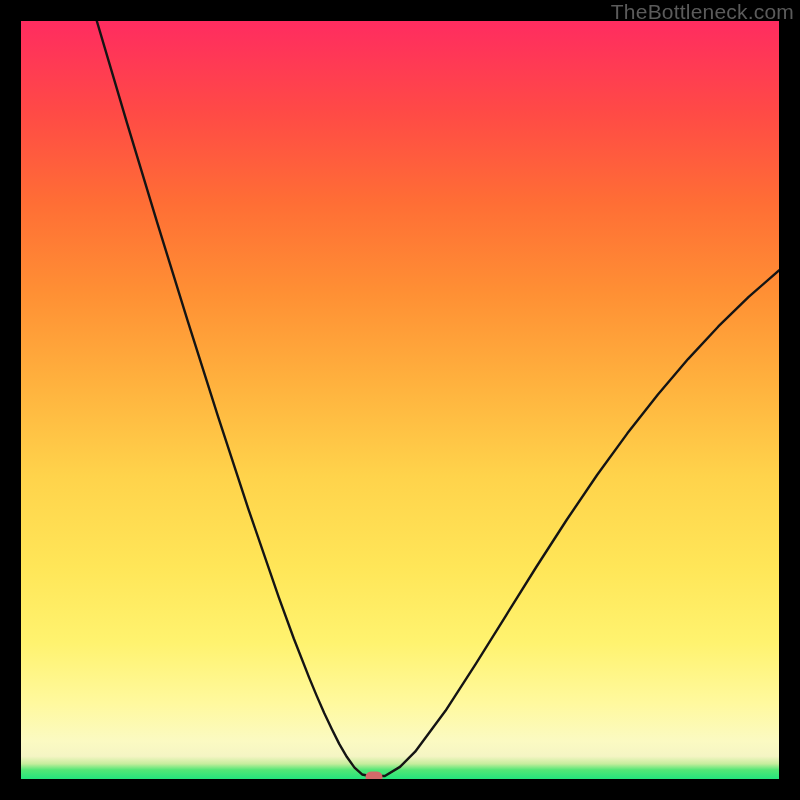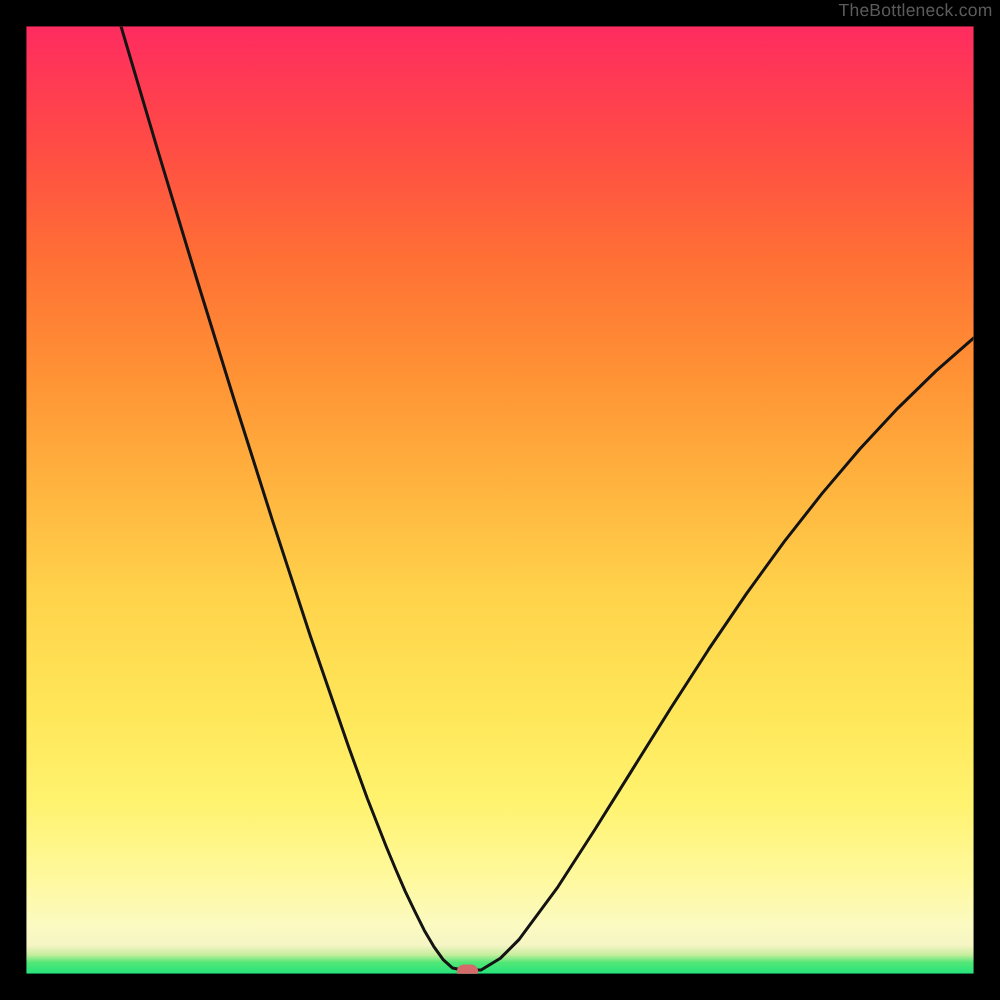--- a/index.html
+++ b/index.html
@@ -64,21 +64,21 @@
     height: 11px;
     border-radius: 6px;
     background: #d46a6a;
     transform: translate(-50%, -50%);
   }
   .watermark {
     position: absolute;
     top: 0px;
     right: 6px;
     color: #5b5b5b;
-    font-size: 14px;
+    font-size: 21px;
     font-weight: 500;
     letter-spacing: 0.2px;
     user-select: none;
   }
 </style>
 </head>
 <body>
 
 <div class="watermark">TheBottleneck.com</div>
 

